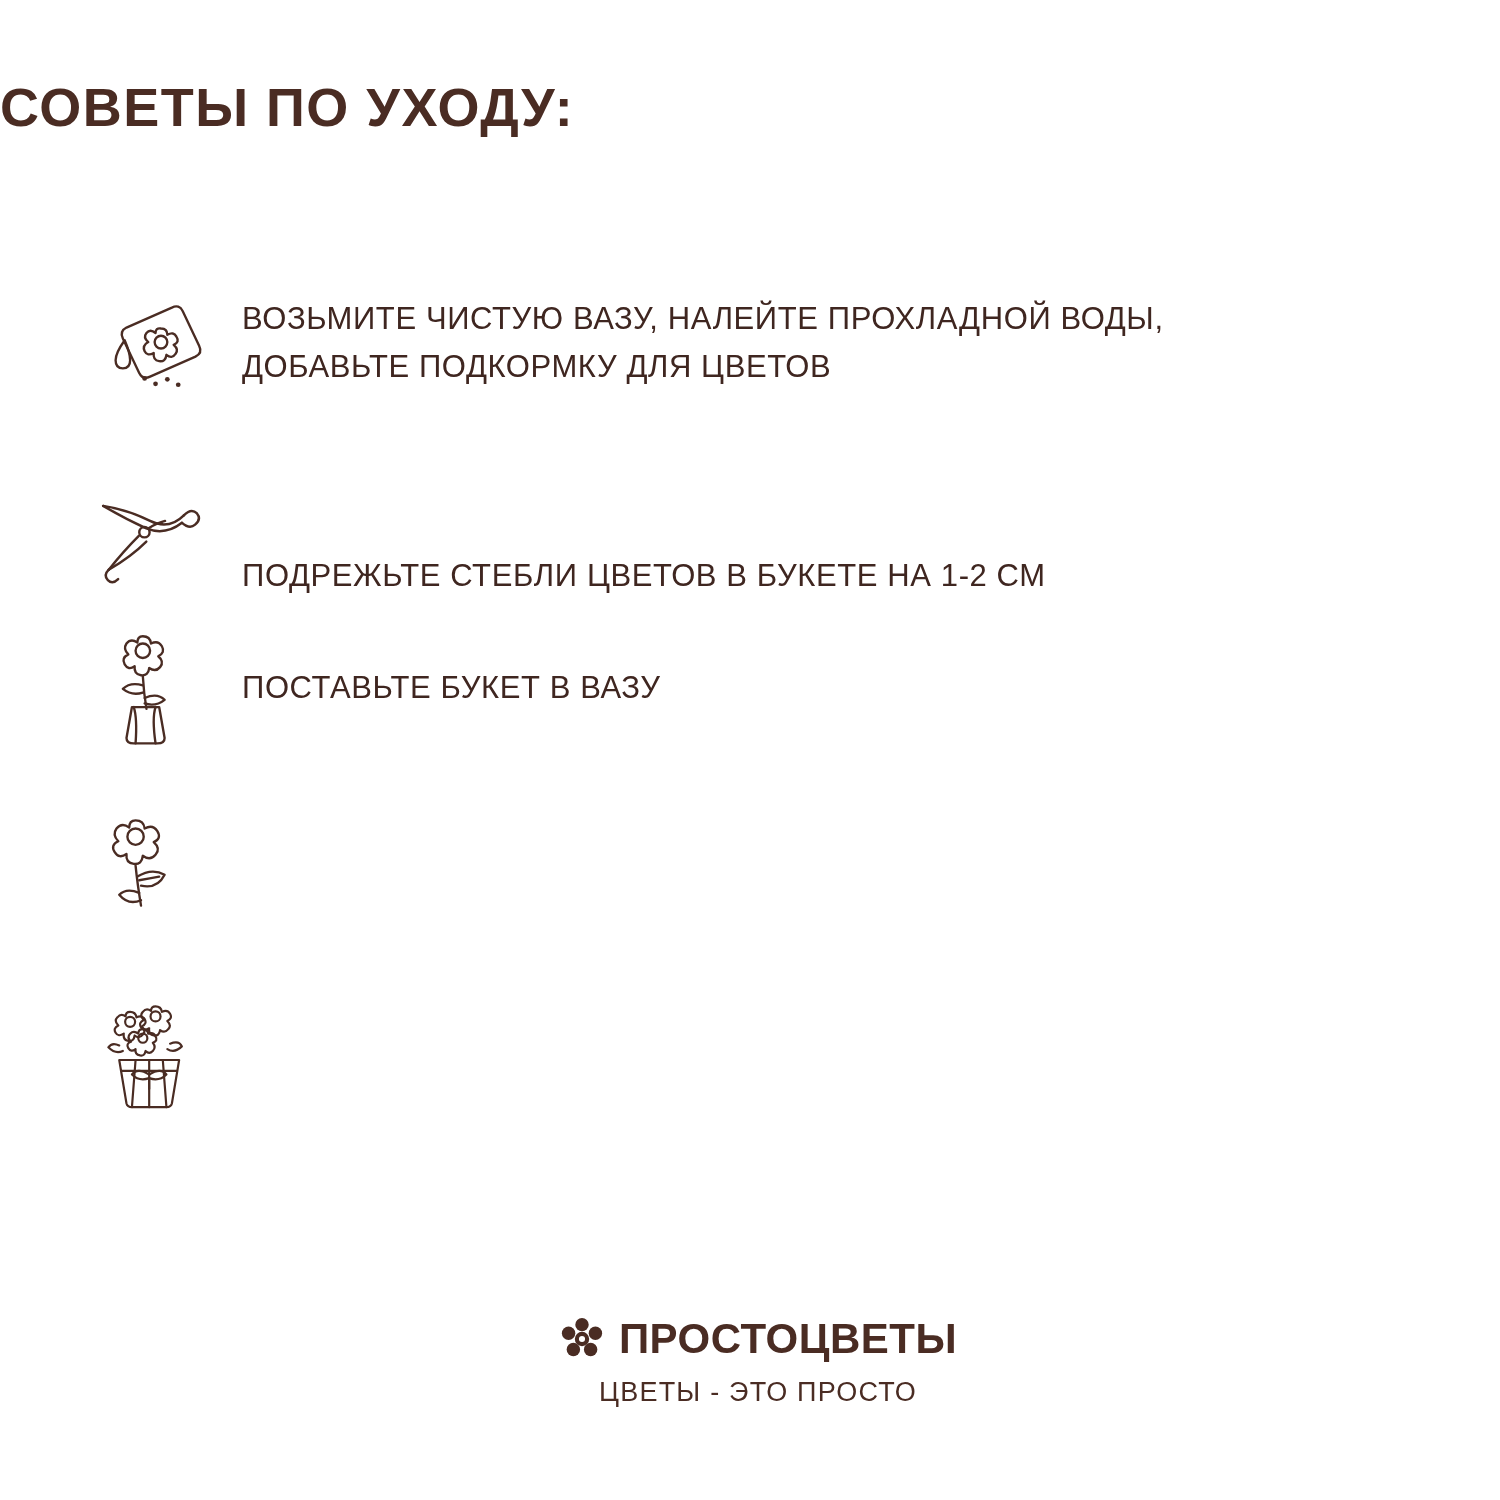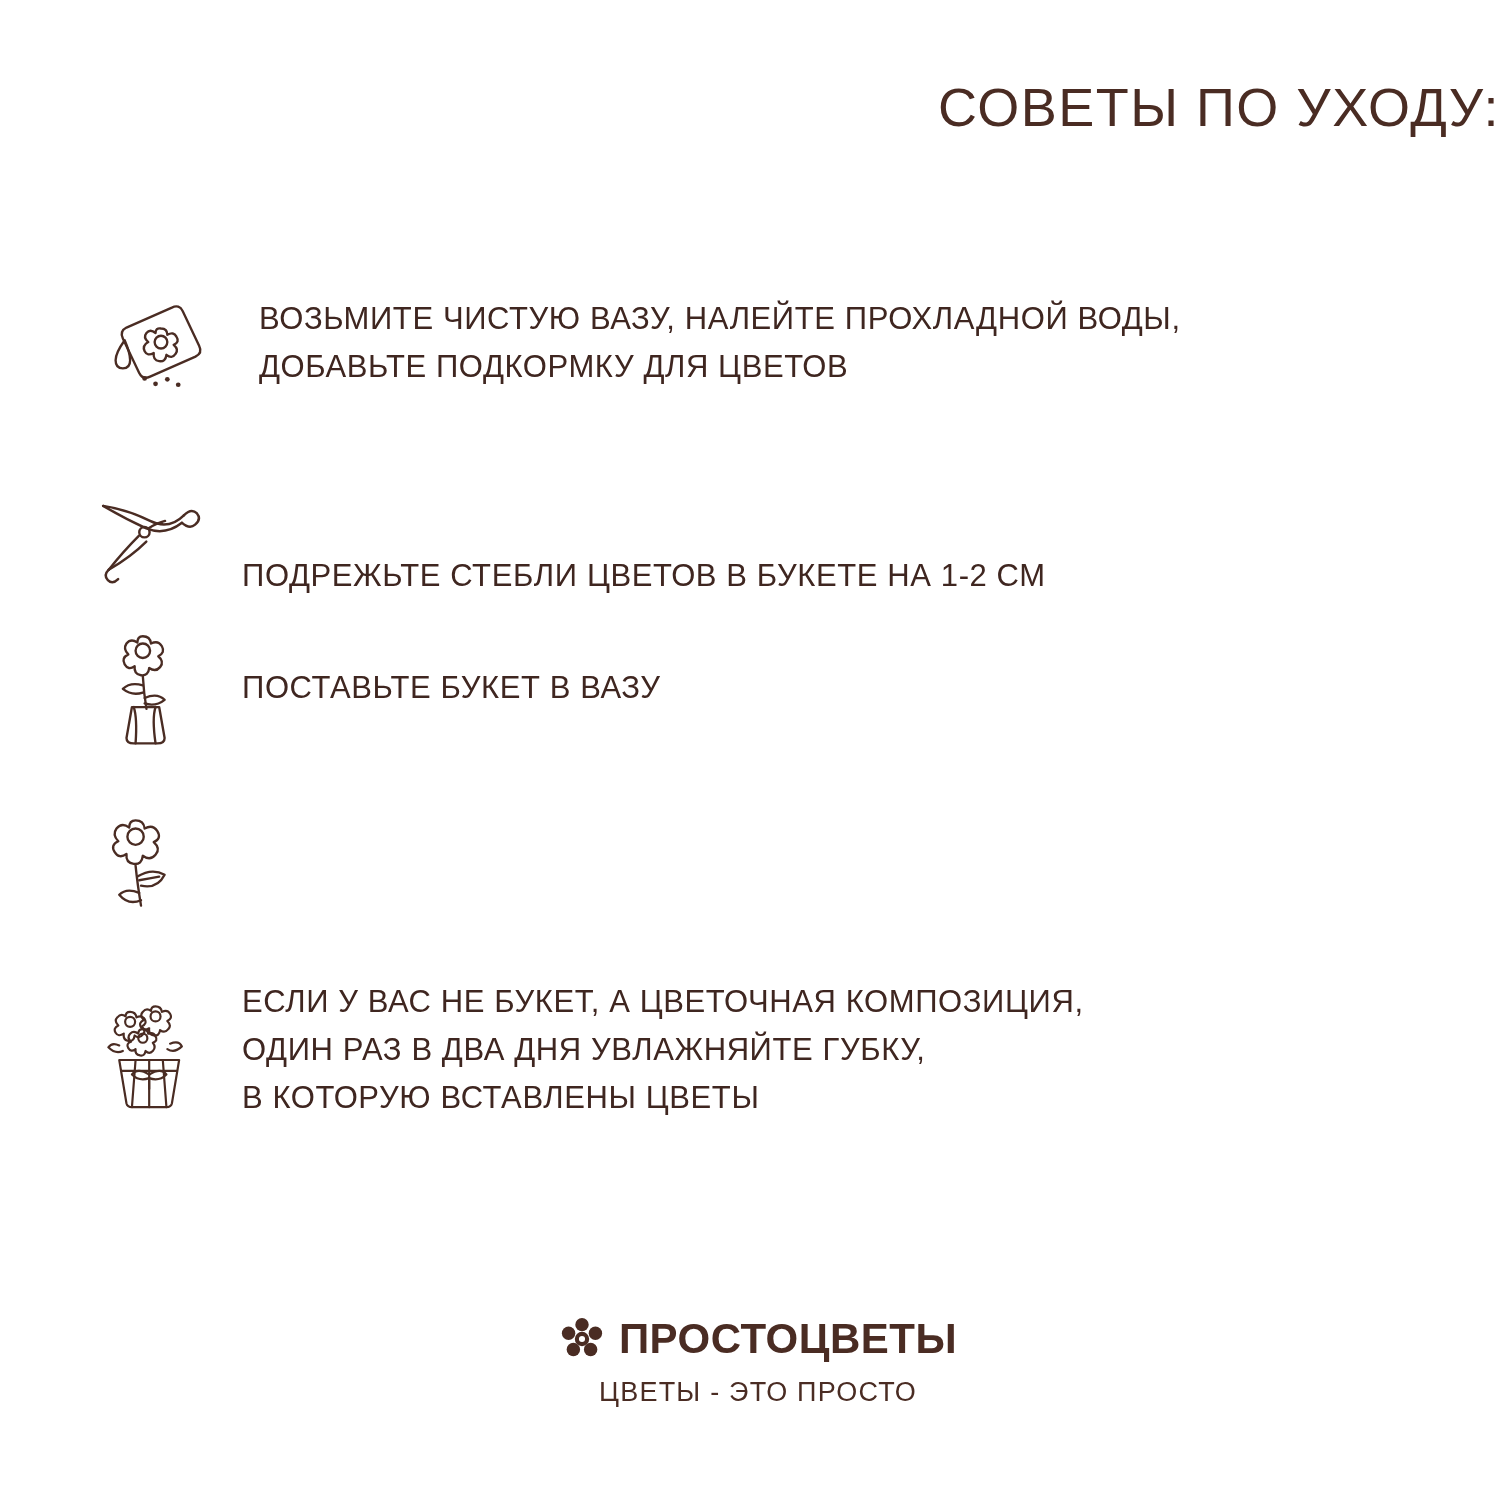--- a/index.html
+++ b/index.html
@@ -16,43 +16,43 @@
   }
   .page {
     position: relative;
     width: 1500px;
     height: 1500px;
     box-sizing: border-box;
     display: flex;
     flex-direction: column;
   }
   .title {
-    text-align: right;
+    text-align: left;
     font-size: 54px;
-    font-weight: 400;
+    font-weight: 700;
     letter-spacing: 1.5px;
     color: #4a2c23;
     margin-top: 78px;
     margin-bottom: 0;
     line-height: 1.1;
     text-transform: uppercase;
   }
   .tips {
     margin-top: 118px;
     display: flex;
     flex-direction: column;
   }
   .tip {
     display: flex;
     align-items: center;
     min-height: 150px;
     padding-left: 86px;
     box-sizing: border-box;
   }
-  .tip-1 { min-height: 175px; gap: 17px; }
+  .tip-1 { min-height: 175px; }
   .tip-2 { min-height: 170px; align-items: flex-end; }
   .tip-3 { min-height: 175px; text-align: right; }
   .tip-4 { min-height: 175px; }
   .tip-5 { min-height: 200px; }
   .tip-icon {
     width: 130px;
     min-width: 130px;
     height: 130px;
     display: flex;
     align-items: center;
@@ -187,23 +187,20 @@
           <path d="M56 42 Q61 42 62 47 Q68 45 70 50 Q73 55 67 57 Q71 62 67 66 Q63 70 59 66 Q58 72 53 71 Q47 70 48 64 Q43 68 40 63 Q37 58 43 56 Q38 51 42 47 Q46 43 51 47 Q51 42 56 42 Z"></path>
           <path d="M30 60 Q22 56 18 62 Q26 70 34 66"></path>
           <path d="M86 58 Q96 54 99 61 Q91 69 83 64"></path>
           <path d="M30 76 L96 76 L88 124 Q87 128 82 128 L44 128 Q39 128 38 124 Z"></path>
           <path d="M33 88 L93 88"></path>
           <path d="M48 76 L44 128 M63 76 L63 128 M78 76 L82 128"></path>
           <path d="M63 92 Q50 84 44 92 Q52 100 63 96 Q74 100 82 92 Q76 84 63 92 Z"></path>
           <path d="M63 96 L63 108"></path>
         </svg>
       </div>
-      <div class="tip-text">ЕСЛИ У ВАС НЕ БУКЕТ, А ЦВЕТОЧНАЯ КОМПОЗИЦИЯ,
-ОДИН РАЗ В ДВА ДНЯ УВЛАЖНЯЙТЕ ГУБКУ,
-В КОТОРУЮ ВСТАВЛЕНЫ ЦВЕТЫ</div>
     </div>
 
   </div>
 
   <div class="footer">
     <div class="brand-row">
       <div class="brand-mark">
         <svg viewBox="0 0 48 48" width="46" height="46">
           <g fill="#4a2c23">
             <circle cx="24" cy="9" r="7"></circle>

